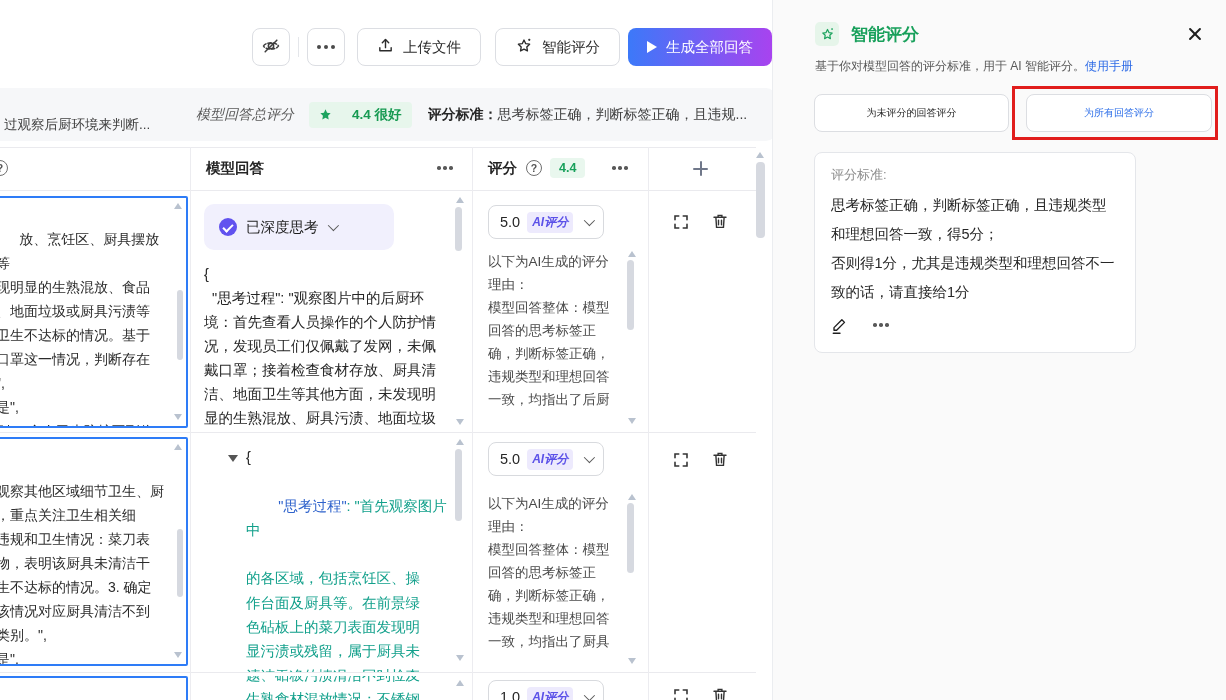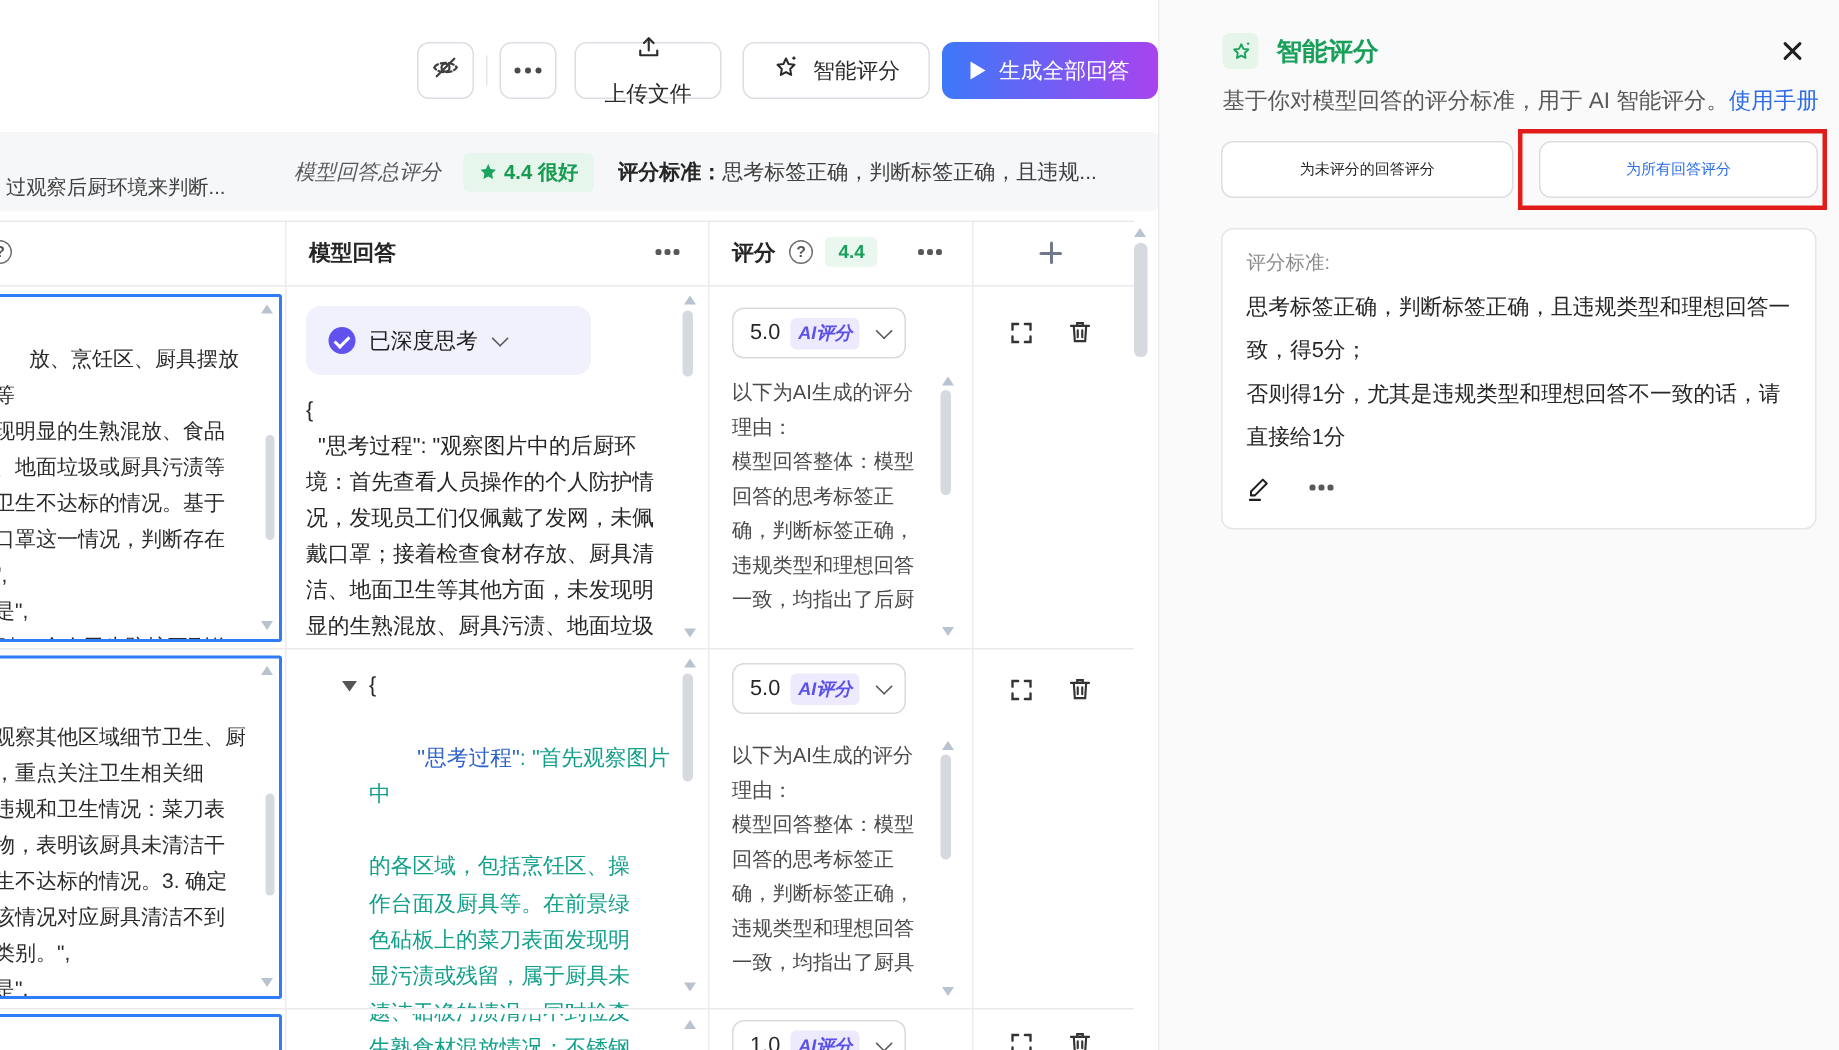--- a/index.html
+++ b/index.html
@@ -10,37 +10,37 @@
     color:#262626;
   }
   
   .toolbar { position:absolute; top:28px; left:0; width:772px; height:38px;
     display:flex; justify-content:flex-end; align-items:center; }
   .tbtn { height:38px; border:1px solid #dcdee3; border-radius:8px; background:#fff;
     display:flex; align-items:center; justify-content:center; gap:9px;
     font-size:14.5px; color:#2b2b2b; padding:0 19px; cursor:pointer; }
   .icon-btn { width:38px; padding:0; }
   .tb-divider { width:1px; height:20px; background:#e4e6ea; margin:0 8px; }
-  .gap12 { margin-left:12px;flex-direction:column; } .gap14 { margin-left:14px; } .gap8 { margin-left:8px; }
+  .gap12 { margin-left:12px; } .gap14 { margin-left:14px; } .gap8 { margin-left:8px; }
   .generate-btn { border:none; color:#fff;
     background:linear-gradient(90deg,#3c79f9 0%,#a843ef 100%); }
   .play-tri { width:0; height:0; border-top:6px solid transparent; border-bottom:6px solid transparent;
     border-left:10px solid #fff; }
   .dots3 { width:4px; height:4px; border-radius:50%; background:#4a4a4a;
     box-shadow:7px 0 0 #4a4a4a, 14px 0 0 #4a4a4a; margin-right:14px; }
   .dots3.small { width:3.5px; height:3.5px; background:#595959;
     box-shadow:6px 0 0 #595959, 12px 0 0 #595959; margin-right:12px; }
 
   
   .summary { position:absolute; left:-10px; top:88px; width:786px; height:53px;
     background:#f6f7f9; border-radius:10px; display:flex; align-items:center;
     padding:0 14px; }
   .sum-q { width:180px; font-size:13.5px; color:#3f3f3f; white-space:nowrap; overflow:hidden;margin-top:20px; }
   .sum-label { font-size:14px; color:#595959; margin-left:12px; white-space:nowrap;font-style:italic; }
-  .sum-badge { display:flex; align-items:center; gap:4px; background:#e7f6ec; border-radius:4px;
+  .sum-badge { display:flex; align-items:center; gap:20px; background:#e7f6ec; border-radius:4px;
     padding:4px 10px; margin-left:15px; color:#179a52; font-size:13.5px; font-weight:600; white-space:nowrap; }
   .sum-crit { margin-left:16px; font-size:14px; color:#3f3f3f; white-space:nowrap; overflow:hidden; flex:1; }
   .sum-crit .crit-label { color:#262626; font-weight:700; }
 
   
   .grid { position:absolute; left:0; top:147px; width:770px; height:553px; }
   .vline { position:absolute; top:0; height:553px; width:1px; background:#ececf0; }
   .hline { position:absolute; left:0; width:756px; height:1px; background:#eaeaee; }
   .hdr-text { position:absolute; font-size:14.5px; font-weight:700; color:#262626; top:12px; }
   .qmark { display:inline-flex; width:16px; height:16px; border:1.2px solid #6f6f6f; border-radius:50%;
@@ -101,30 +101,30 @@
   .panel { position:absolute; left:772px; top:0; width:454px; height:700px;
     background:#fafafa; border-left:1px solid #ebedf0; }
   .p-head { position:absolute; left:42px; top:22px; display:flex; align-items:center; gap:12px; }
   .star-badge { width:24px; height:24px; border-radius:5px; background:#e6f5ea;
     display:flex; align-items:center; justify-content:center; }
   .p-title { font-size:17px; font-weight:600; color:#18a05b; }
   .x-icon { position:absolute; right:24px; top:27px; width:14px; height:14px; cursor:pointer; }
   .x-icon::before, .x-icon::after { content:""; position:absolute; left:-1px; top:6px; width:16px; height:2px;
     background:#1f1f1f; border-radius:1px; }
   .x-icon::before { transform:rotate(45deg); } .x-icon::after { transform:rotate(-45deg); }
-  .p-desc { position:absolute; left:42px; top:58px; font-size:15px; color:#595959; white-space:nowrap; }
+  .p-desc { position:absolute; left:42px; top:58px; font-size:12px; color:#595959; white-space:nowrap; }
   .p-link { color:#2f6ce6; cursor:pointer; }
   .p-btn { position:absolute; top:94px; height:38px; background:#fff; border:1px solid #dcdee2;
     border-radius:8px; display:flex; align-items:center; justify-content:center;
     font-size:10px; cursor:pointer; }
   .p-btn1 { left:41px; width:195px; color:#262626; }
   .p-btn2 { left:253px; width:186px; color:#2b6de8; }
   .red-box { position:absolute; left:239px; top:86px; width:206px; height:54px;
     border:3px solid #e11d1c; pointer-events:none; }
-  .p-card { position:absolute; left:41px; top:152px; width:397px; height:201px; background:#fff;
+  .p-card { position:absolute; left:41px; top:152px; width:322px; height:201px; background:#fff;
     border:1px solid #e4e6ea; border-radius:8px; padding:13px 16px; }
   .c-label { font-size:13px; color:#8c8c8c; }
   .c-text { margin-top:7px; font-size:14.5px; color:#262626; line-height:29px; white-space:pre-wrap; }
   .c-footer { position:absolute; left:16px; right:12px; bottom:10px; height:34px;
     display:flex; align-items:center; }
   .ai-btn { margin-left:auto; height:34px; padding:0 16px; border-radius:8px; background:#f3f2fc;
     display:flex; align-items:center; gap:9px; font-size:14px; color:#2b2b2b; cursor:pointer; }
   .edit-icon { width:18px; height:20px; cursor:pointer; }
   .footer-dots { margin-left:24px; cursor:pointer; }
 </style>

